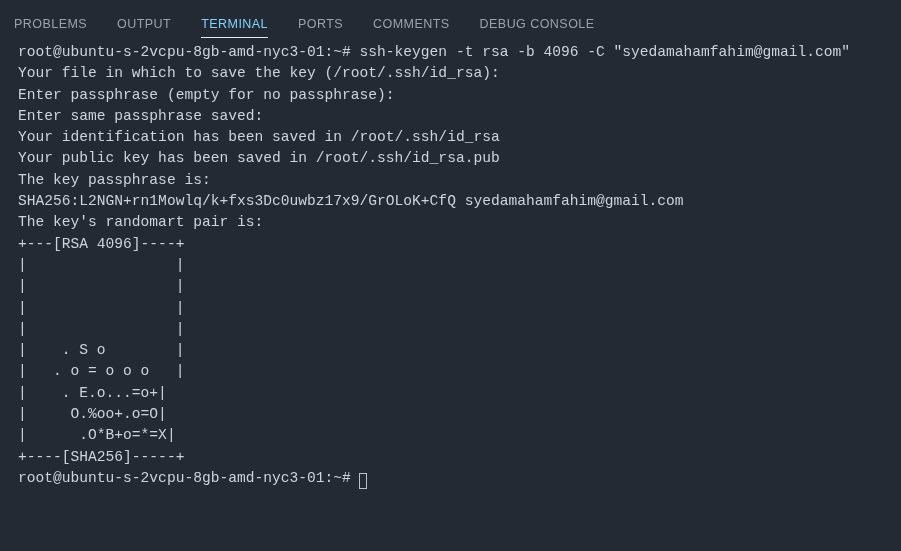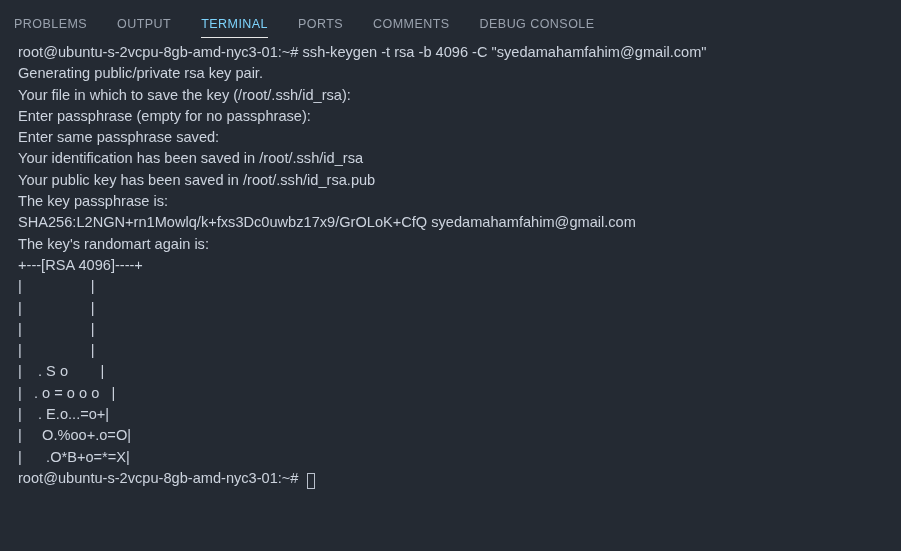--- a/index.html
+++ b/index.html
@@ -50,21 +50,21 @@
     height: 1px;
     background: #e7e7e7;
   }
 
   
   #terminal-body {
     padding: 6px 0 0 18px;
     box-sizing: border-box;
   }
   .term-line {
-    font-family: Liberation Sans, sans-serif;
+    font-family: Liberation Mono, monospace;
     font-size: 14.6px;
     line-height: 21.3px;
     color: #ccd3de;
     white-space: pre;
     letter-spacing: 0px;
     min-height: 21.3px;
   }
   .term-line.prompt-line {
     display: flex;
     align-items: flex-end;
@@ -98,36 +98,36 @@
   <div class="panel-tab">
     <span>COMMENTS</span>
   </div>
   <div class="panel-tab">
     <span>DEBUG CONSOLE</span>
   </div>
 </div>
 
 <div id="terminal-body">
   <div class="term-line">root@ubuntu-s-2vcpu-8gb-amd-nyc3-01:~# ssh-keygen -t rsa -b 4096 -C "syedamahamfahim@gmail.com"</div>
-  <div class="term-line">Generating public/private rsa key pair.</div>
   <div class="term-line">Your file in which to save the key (/root/.ssh/id_rsa):</div>
   <div class="term-line">Enter passphrase (empty for no passphrase):</div>
   <div class="term-line">Enter same passphrase saved:</div>
   <div class="term-line">Your identification has been saved in /root/.ssh/id_rsa</div>
   <div class="term-line">Your public key has been saved in /root/.ssh/id_rsa.pub</div>
   <div class="term-line">The key passphrase is:</div>
   <div class="term-line">SHA256:L2NGN+rn1Mowlq/k+fxs3Dc0uwbz17x9/GrOLoK+CfQ syedamahamfahim@gmail.com</div>
-  <div class="term-line">The key's randomart again is:</div>
+  <div class="term-line">The key's randomart pair is:</div>
   <div class="term-line">+---[RSA 4096]----+</div>
   <div class="term-line">|                 |</div>
   <div class="term-line">|                 |</div>
   <div class="term-line">|                 |</div>
   <div class="term-line">|                 |</div>
   <div class="term-line">|    . S o        |</div>
   <div class="term-line">|   . o = o o o   |</div>
   <div class="term-line">|    . E.o...=o+|</div>
   <div class="term-line">|     O.%oo+.o=O|</div>
   <div class="term-line">|      .O*B+o=*=X|</div>
+  <div class="term-line">+----[SHA256]-----+</div>
   <div class="term-line prompt-line">
     <span>root@ubuntu-s-2vcpu-8gb-amd-nyc3-01:~#</span>
     <span class="cursor-block"></span>
   </div>
 </div>
 
 </body></html>

